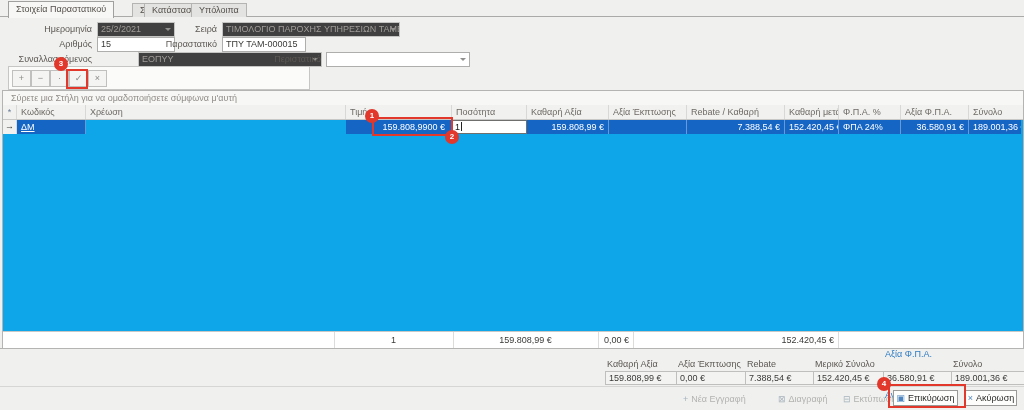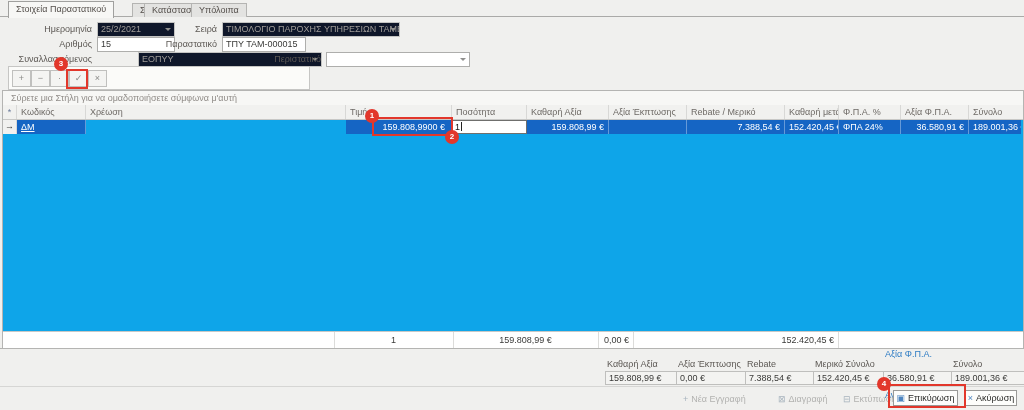--- a/index.html
+++ b/index.html
@@ -7,21 +7,21 @@
        font-family:"Liberation Sans",sans-serif;font-size:9px;color:#3a3a38;overflow:hidden;}
   
   .tabbar{position:absolute;left:0;top:0;width:1024px;height:16px;border-bottom:1px solid #aaaaa8;}
   .tab{position:absolute;top:3px;height:13px;line-height:13px;padding:0 7px;background:#e3e3e1;
        border:1px solid #b4b4b2;border-bottom:none;color:#55504c;white-space:nowrap;}
   .tab.active{top:1px;height:16px;line-height:15px;background:#f7f7f5;border-color:#a0a09e;z-index:2;}
   
   .lbl{position:absolute;height:12px;line-height:12px;text-align:right;color:#5c5854;white-space:nowrap;}
   .fld{position:absolute;height:13px;line-height:13px;background:#fff;border:1px solid #aeaeac;
        padding:0 3px;white-space:nowrap;overflow:hidden;}
-  .fld.dis{background:#0f172a;border-color:#c4c4c2;color:#a09c98;}
+  .fld.dis{background:#404040;border-color:#c4c4c2;color:#a09c98;}
   .dd{position:absolute;right:3px;top:5px;width:0;height:0;border:3px solid transparent;border-top-color:#90908e;}
   
   .toolbar{position:absolute;left:8px;top:66px;width:300px;height:22px;background:#fbfbf9;border:1px solid #c6c6c4;}
   .tbtn{position:absolute;top:3px;width:17px;height:15px;line-height:14px;text-align:center;
         background:#f4f4f2;border:1px solid #c0c0be;color:#8a8a88;font-size:9px;}
   
   .grid{position:absolute;left:2px;top:90px;width:1020px;height:258px;background:#0ea5e9;border:1px solid #b4b4b2;}
   .grouppanel{position:absolute;left:0;top:0;width:100%;height:14px;background:#f7f7f5;border-bottom:1px solid #dcdcda;}
   .grouphint{position:absolute;left:8px;top:2px;color:#908c88;}
   .hrow{position:absolute;left:0;top:14px;width:100%;height:14px;background:#f1f1ef;border-bottom:1px solid #c8c8c6;}
@@ -106,21 +106,21 @@
     </div>
 
     <div class="hrow">
       <div class="hcell" style="left:0;width:14px;text-align:center;padding-left:0;color:#6a7a9a;">*</div>
       <div class="hcell" style="left:14px;width:69px;">Κωδικός</div>
       <div class="hcell" style="left:83px;width:260px;">Χρέωση</div>
       <div class="hcell" style="left:343px;width:106px;">Τιμή</div>
       <div class="hcell" style="left:449px;width:75px;">Ποσότητα</div>
       <div class="hcell" style="left:524px;width:82px;">Καθαρή Αξία</div>
       <div class="hcell" style="left:606px;width:78px;">Αξία Έκπτωσης</div>
-      <div class="hcell" style="left:684px;width:98px;">Rebate / Μερικό</div>
+      <div class="hcell" style="left:684px;width:98px;">Rebate / Καθαρή</div>
       <div class="hcell" style="left:782px;width:54px;">Καθαρή μετά την Έκπτ</div>
       <div class="hcell" style="left:836px;width:62px;">Φ.Π.Α. %</div>
       <div class="hcell" style="left:898px;width:68px;">Αξία Φ.Π.Α.</div>
       <div class="hcell" style="left:966px;width:52px;border-right:none;">Σύνολο</div>
     </div>
 
     <div class="drow">
       <div class="ind">→</div>
       <div class="dcell" style="left:14px;width:69px;text-decoration:underline;">ΔΜ</div>
       <div class="dcell num" style="left:343px;width:106px;padding-right:6px;">159.808,9900 €</div>

